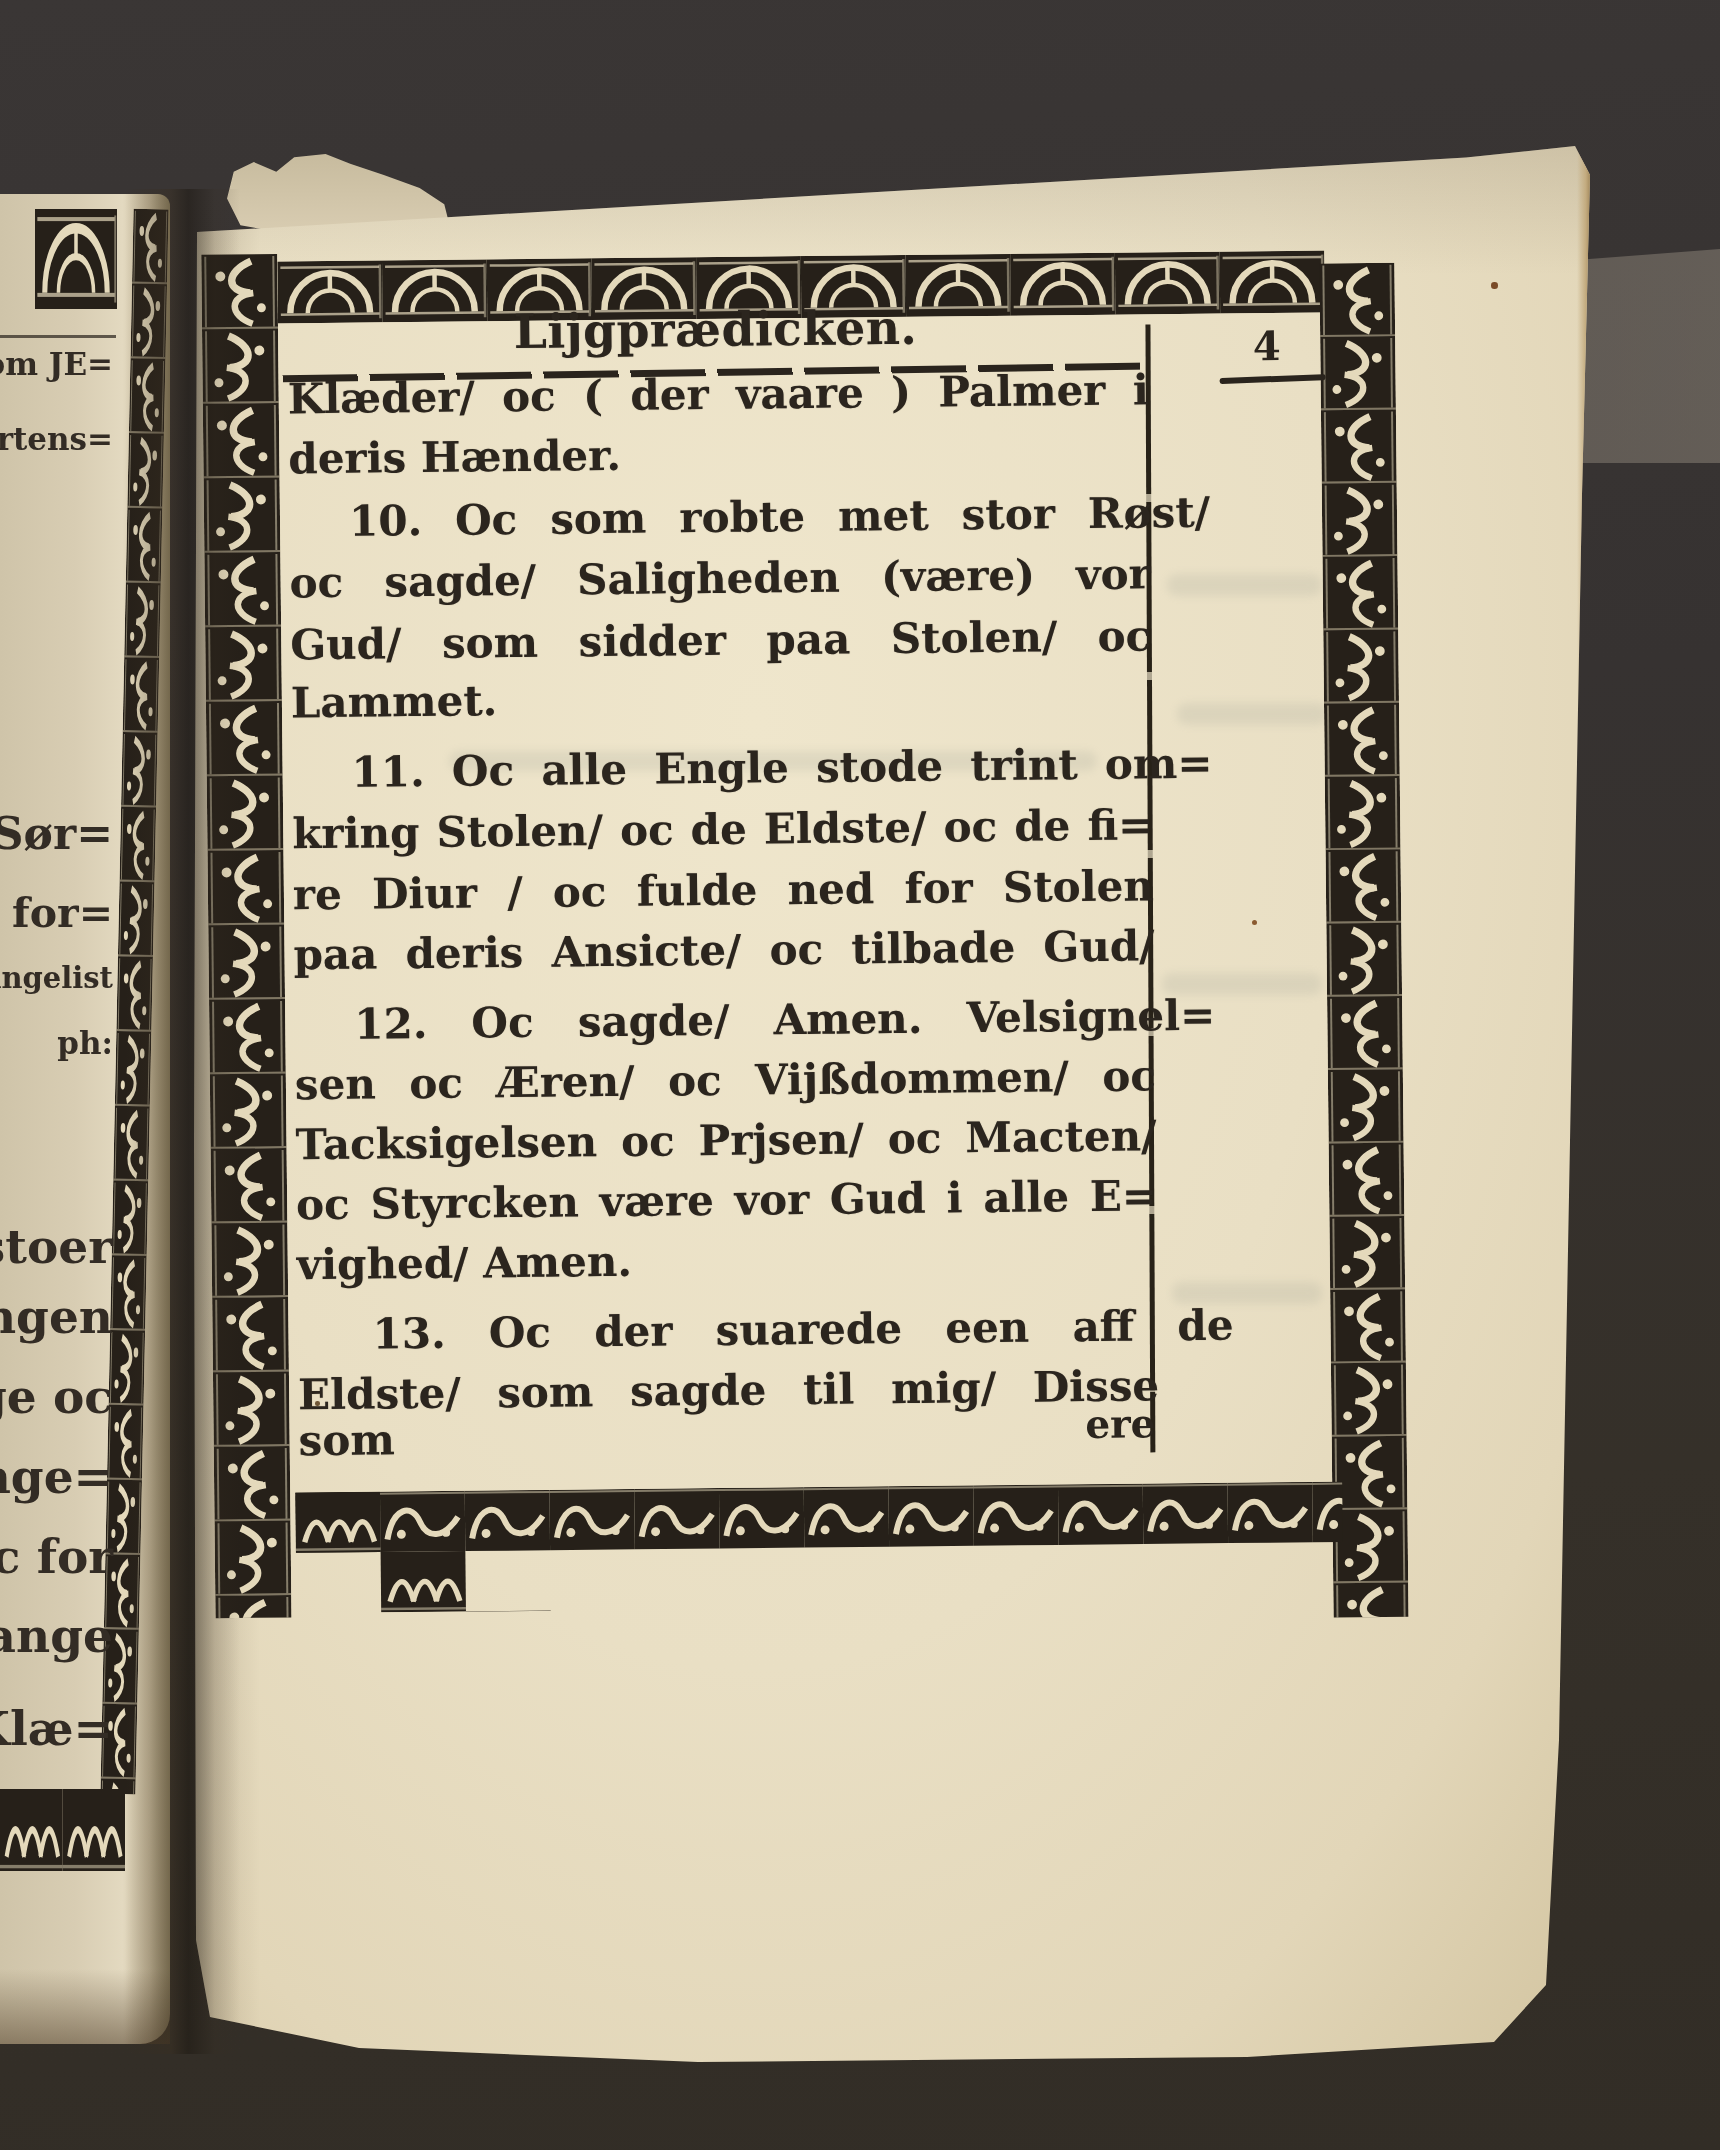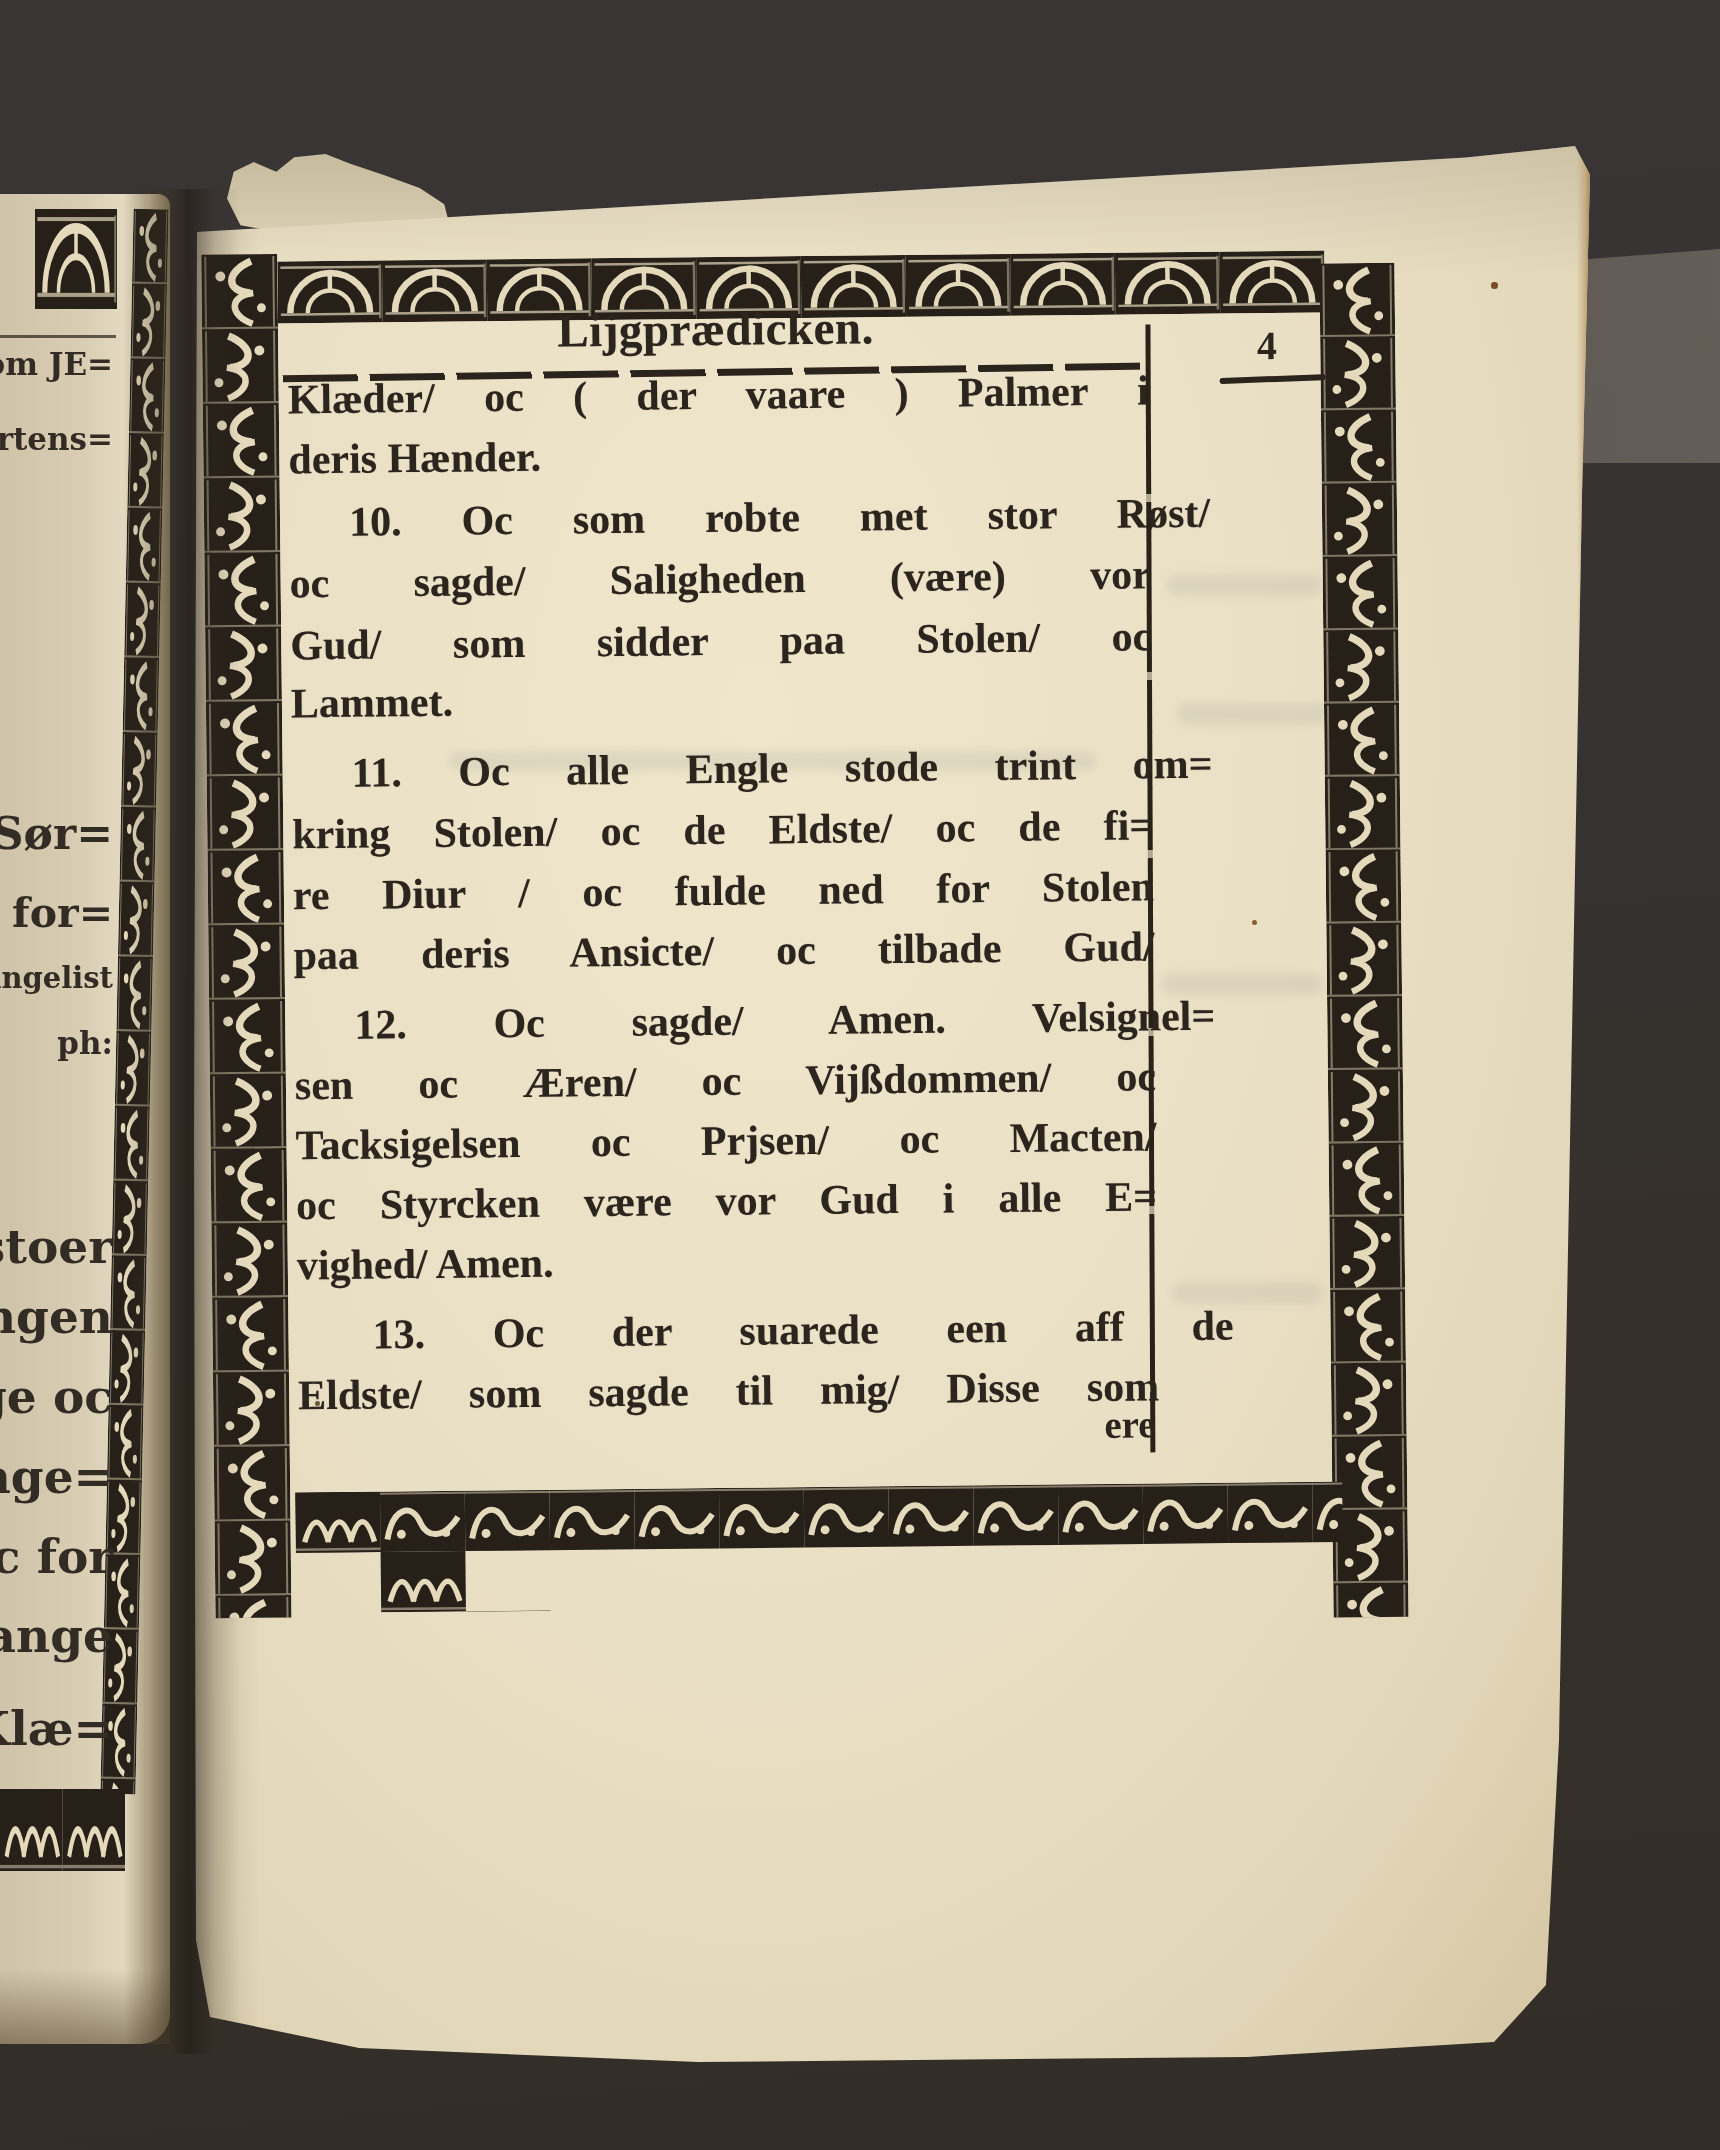--- a/index.html
+++ b/index.html
@@ -18,21 +18,21 @@
   .lp-rule{position:absolute;left:0;top:141px;width:116px;height:2.5px;background:#332c24;opacity:.75;}
   .lp-frags{position:absolute;left:0;top:0;width:116px;height:100%;overflow:hidden;}
   .fr{position:absolute;right:3px;white-space:nowrap;font-weight:700;color:#332c25;line-height:1;}
   .lp-band{position:absolute;}
   
   .gutter{position:absolute;left:125px;top:189px;width:115px;height:1865px;z-index:6;pointer-events:none;
     background:linear-gradient(90deg,rgba(56,46,33,0) 0%,rgba(56,46,33,.45) 40%,rgba(28,23,16,.5) 55%,rgba(56,46,33,.16) 78%,rgba(56,46,33,0) 100%);}
   
   .right-page{position:absolute;left:150px;top:145px;width:1443px;height:1917px;z-index:4;
     background:radial-gradient(ellipse at 42% 30%,#efe6cc 0%,#e9dfc4 50%,#e2d6b8 78%,#d5c7a4 96%);
-    clip-path:polygon(47px 87px,1316px 12.5px,1425px 1px,1440px 30px,1432px 349px,1420px 997px,1409px 1595px,1396px 1840px,1344px 1897px,1097px 1912px,548px 1917px,209px 1903px,60px 1872px,46px 1795px,44px 997px,46px 399px);font-family:Liberation Serif, serif;}
+    clip-path:polygon(47px 87px,1316px 12.5px,1425px 1px,1440px 30px,1432px 349px,1420px 997px,1409px 1595px,1396px 1840px,1344px 1897px,1097px 1912px,548px 1917px,209px 1903px,60px 1872px,46px 1795px,44px 997px,46px 399px);}
   .top-wash{position:absolute;left:0;top:0;right:0;height:130px;
     background:linear-gradient(180deg,rgba(130,118,98,.22),rgba(130,118,98,0));}
   .left-wash{position:absolute;left:30px;top:0;bottom:0;width:80px;
     background:linear-gradient(90deg,rgba(90,74,52,.28),rgba(90,74,52,0));}
   .edge-right{position:absolute;right:0;top:0;bottom:0;width:16px;
     background:linear-gradient(90deg,rgba(180,155,110,0),#c3ab7f 55%,#8f7549 100%);}
   .ghost{position:absolute;background:#8f958a;opacity:.16;filter:blur(4px);border-radius:10px;}
   .speck{position:absolute;border-radius:50%;}
   
   .print{position:absolute;left:57px;top:111px;width:1196px;height:1366px;

